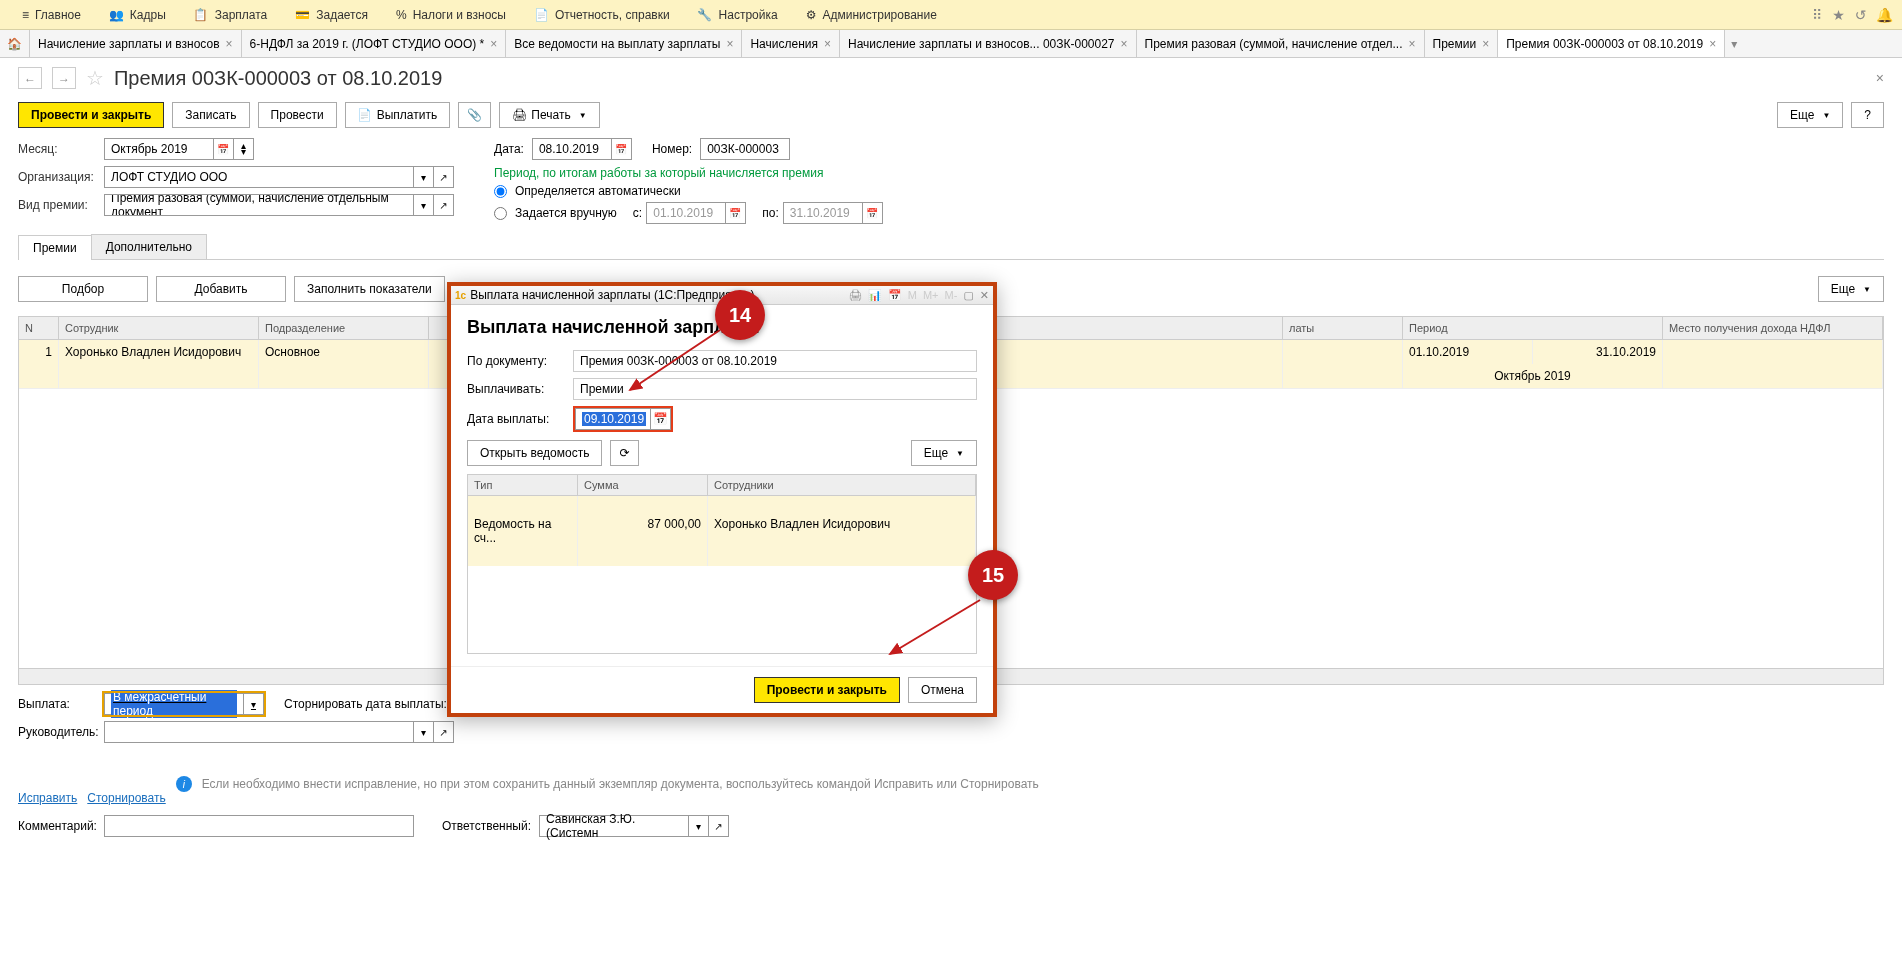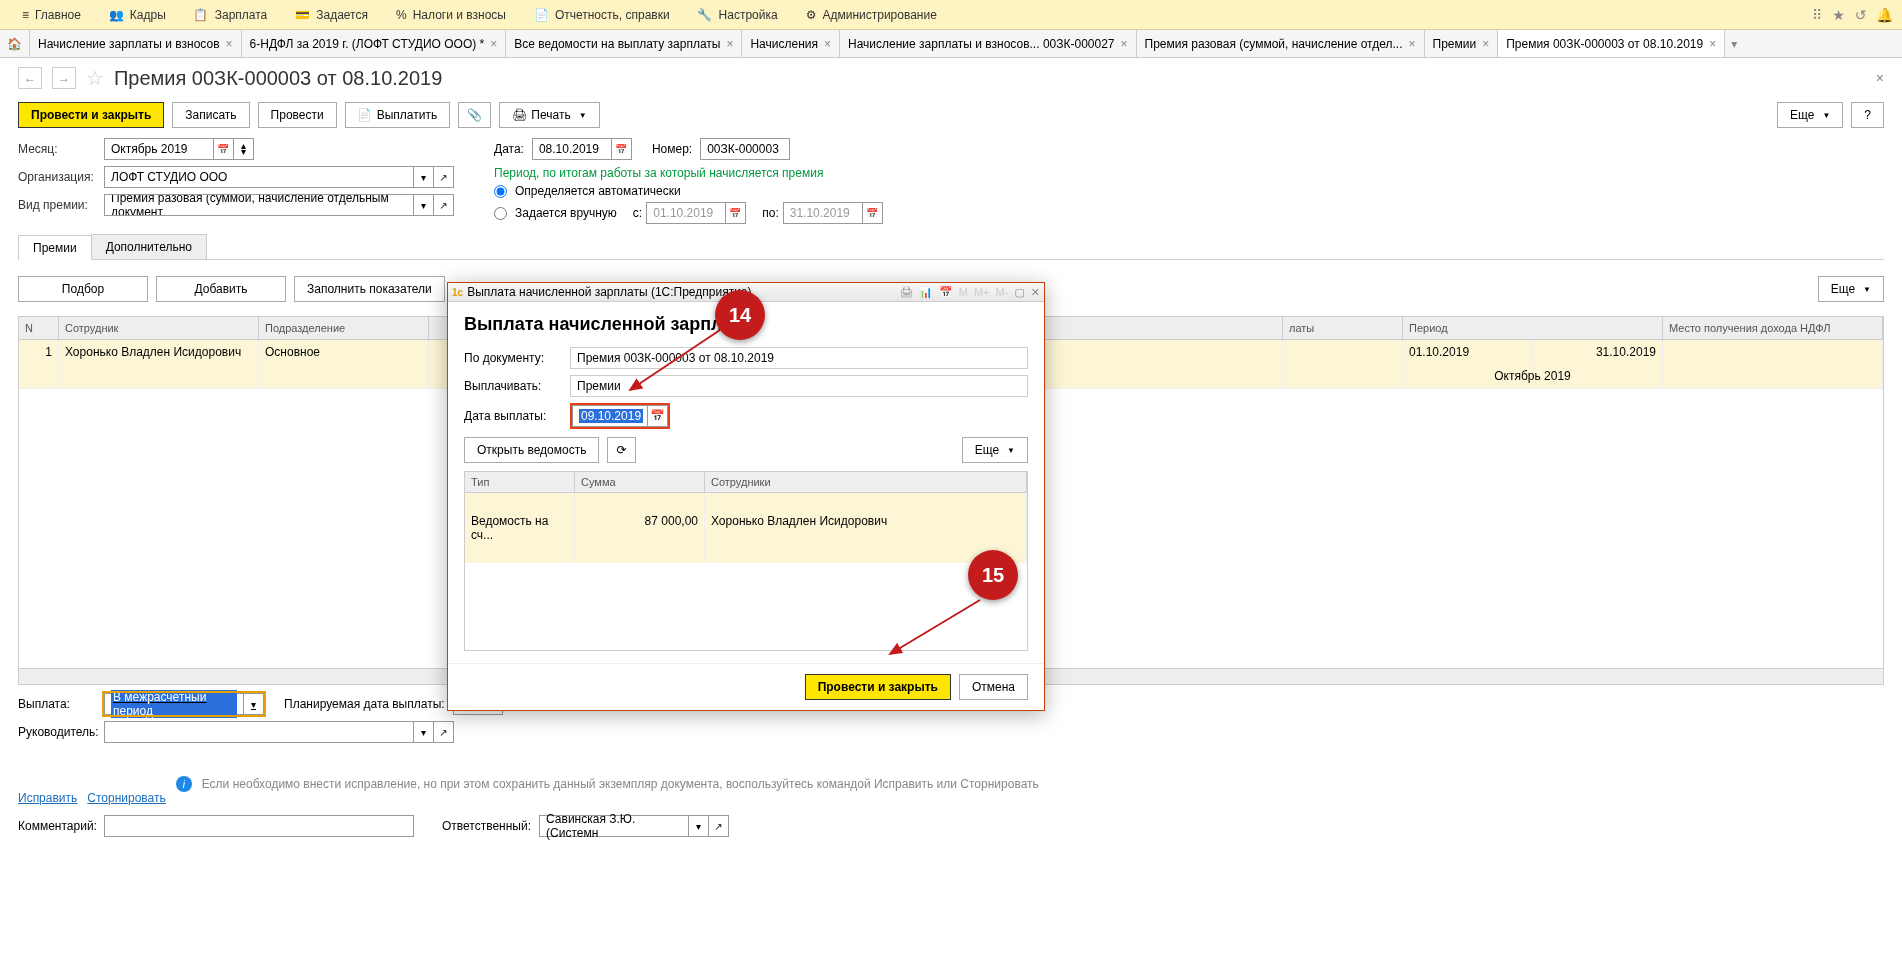--- a/index.html
+++ b/index.html
@@ -44,21 +44,21 @@
 .grid-header { display: grid; grid-template-columns: 40px 200px 170px auto 120px 260px 220px; background: #eee; }
 .grid-header div { border-right: 1px solid #ccc; border-bottom: 1px solid #ccc; padding: 5px 6px; font-size: 11px; color: #555; }
 .grid-body { display: grid; grid-template-columns: 40px 200px 170px auto 120px 130px 130px 220px; }
 .grid-body div { border-right: 1px solid #eee; padding: 5px 6px; background: #fdf6d6; }
 .empty-grid-space { height: 280px; background: #fff; border-top: 1px solid #eee; }
 .grid-scroll { background: #eee; height: 16px; border-top: 1px solid #ccc; }
 .bottom-form { padding: 8px 18px; }
 .notes-row { display: flex; align-items: center; gap: 10px; padding: 6px 18px; color: #888; }
 .circle-i { width: 16px; height: 16px; border-radius: 50%; background: #1d88e5; color: #fff; display: inline-flex; align-items: center; justify-content: center; font-style: italic; font-size: 10px; }
 
-.modal { position: absolute; left: 447px; top: 282px; width: 598px; background: #fff; border: 1px solid #c2410c; box-shadow: 0 4px 20px rgba(0,0,0,.3); }
+.modal { position: absolute; left: 447px; top: 282px; width: 550px; background: #fff; border: 4px solid #c2410c; box-shadow: 0 4px 20px rgba(0,0,0,.3); }
 .modal-titlebar { background: linear-gradient(#f7f7f7, #e8e8e8); display: flex; align-items: center; padding: 2px 4px; border-bottom: 1px solid #ccc; font-size: 11px; }
 .modal-titlebar .t-left { display: flex; align-items: center; gap: 4px; }
 .modal-titlebar .t-right { margin-left: auto; display: flex; gap: 6px; color: #888; align-items: center; }
 .modal-titlebar .t-right span { cursor: pointer; font-size: 11px; }
 .m-logo { color: #e6a100; font-weight: bold; font-size: 10px; }
 .modal-body { padding: 12px 16px; }
 .modal-body h2 { font-size: 18px; font-weight: 600; margin: 0 0 12px; }
 .m-row { display: flex; align-items: center; margin-bottom: 6px; gap: 6px; }
 .m-label { width: 100px; }
 .m-input { border: 1px solid #ccc; flex: 1; padding: 3px 6px; height: 22px; }
@@ -316,21 +316,21 @@
 
 <div class="bottom-form">
   <div class="form-row">
     <span style="width:78px">Выплата:</span>
     <div class="input-group highlight-box">
       <div class="input" style="width:140px">
           <span style="background:#2a6fdb;color:#fff;padding:0 2px">В межрасчетный период</span>
         </div>
       <div class="ctl">▾</div>
     </div>
-    <span style="margin-left:12px">Планируемая дата выплаты:</span>
+    <span style="margin-left:12px">Сторнировать дата выплаты:</span>
     <div class="input" style="width:50px">
         <span>09.10</span>
       </div>
   </div>
   <div class="form-row">
     <span style="width:78px">Руководитель:</span>
     <div class="input-group">
       <div class="input" style="width:310px"></div>
       <div class="ctl">▾</div>
       <div class="ctl">↗</div>

